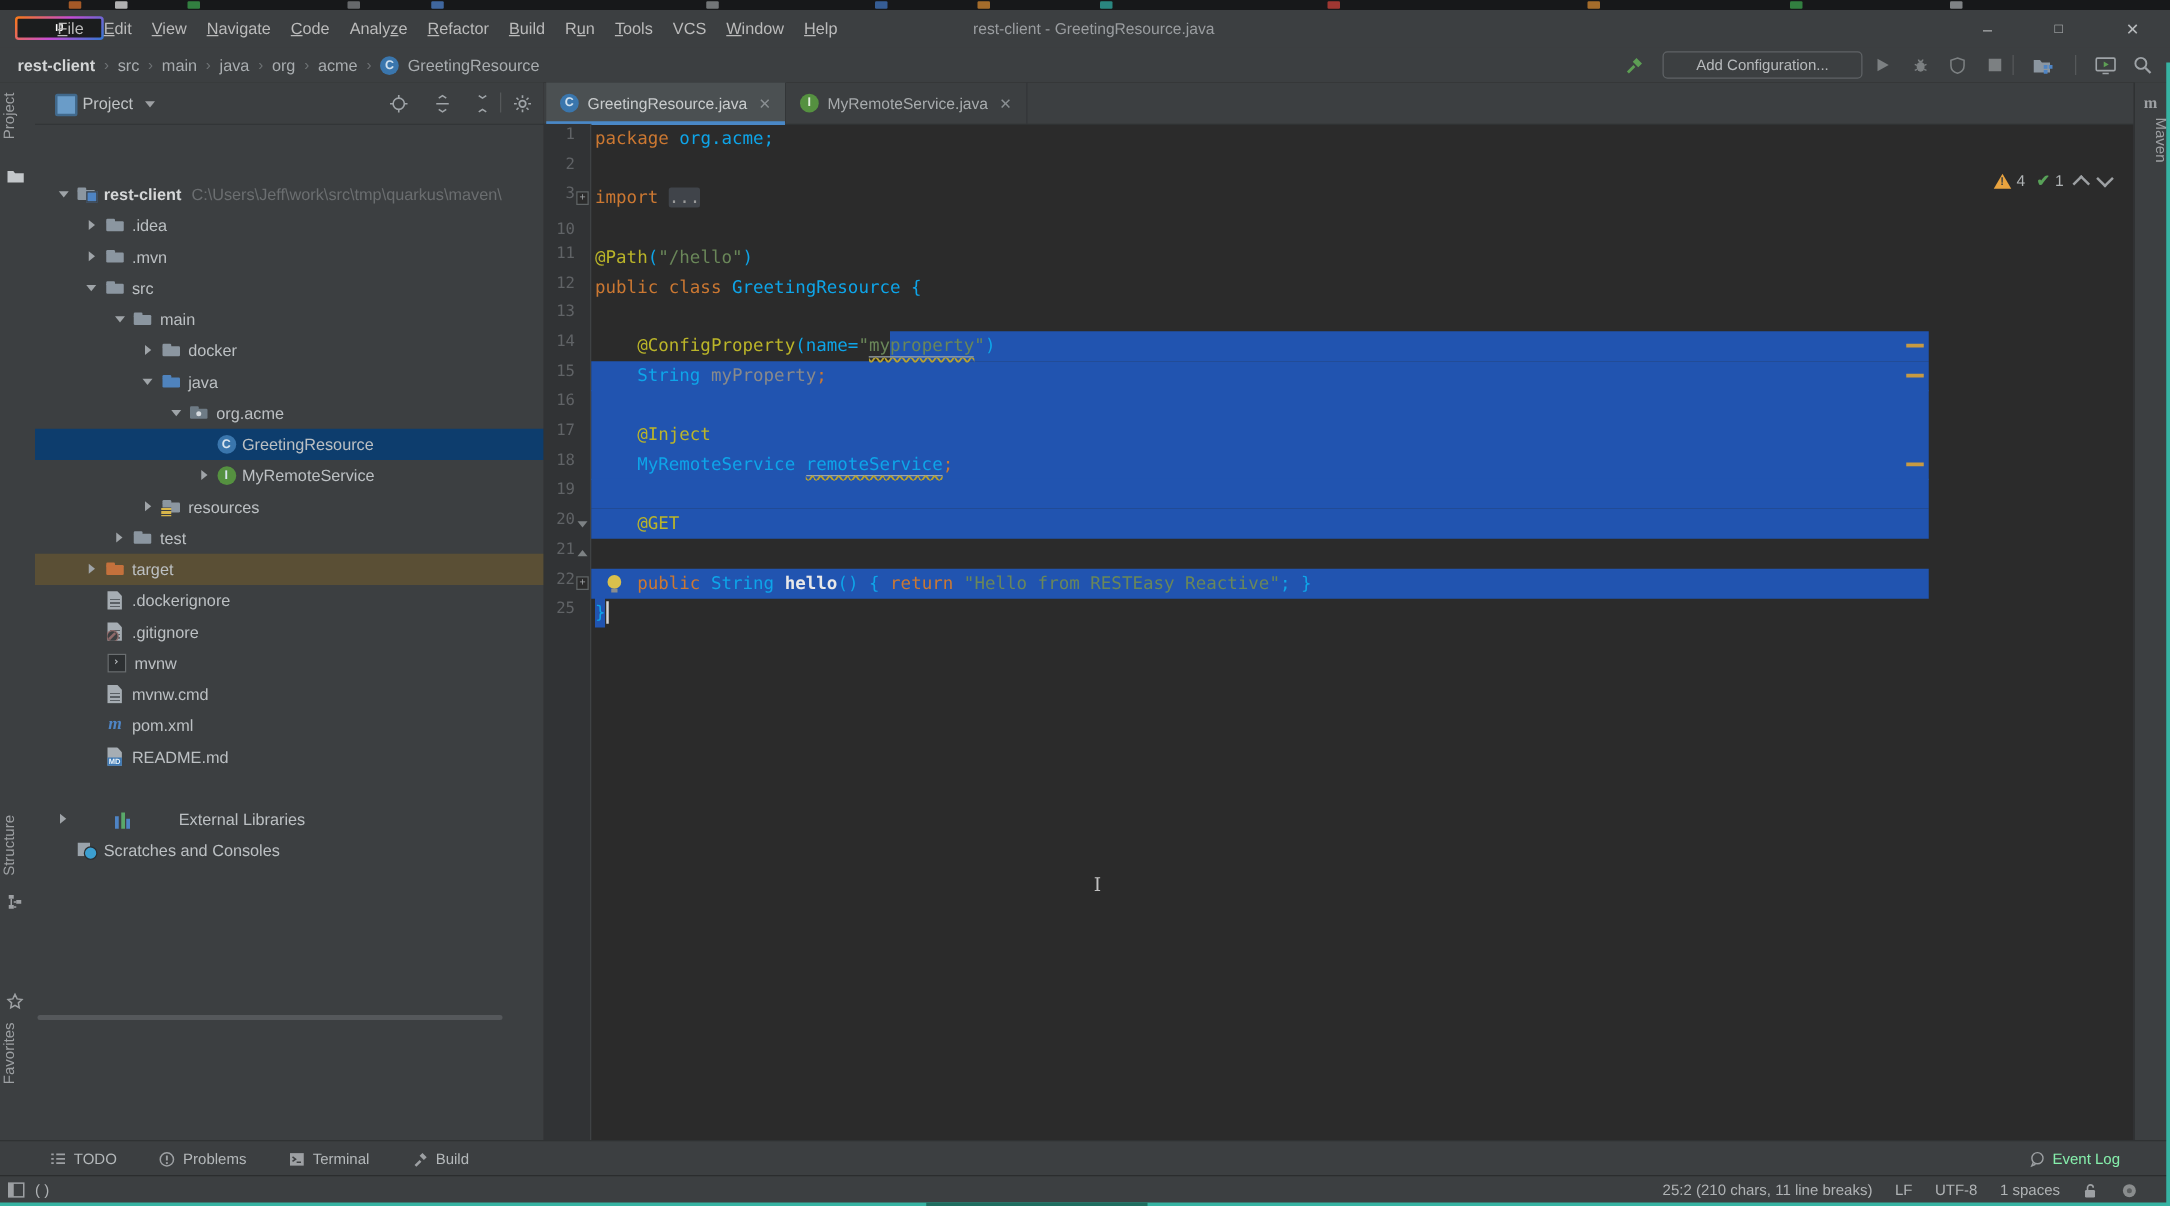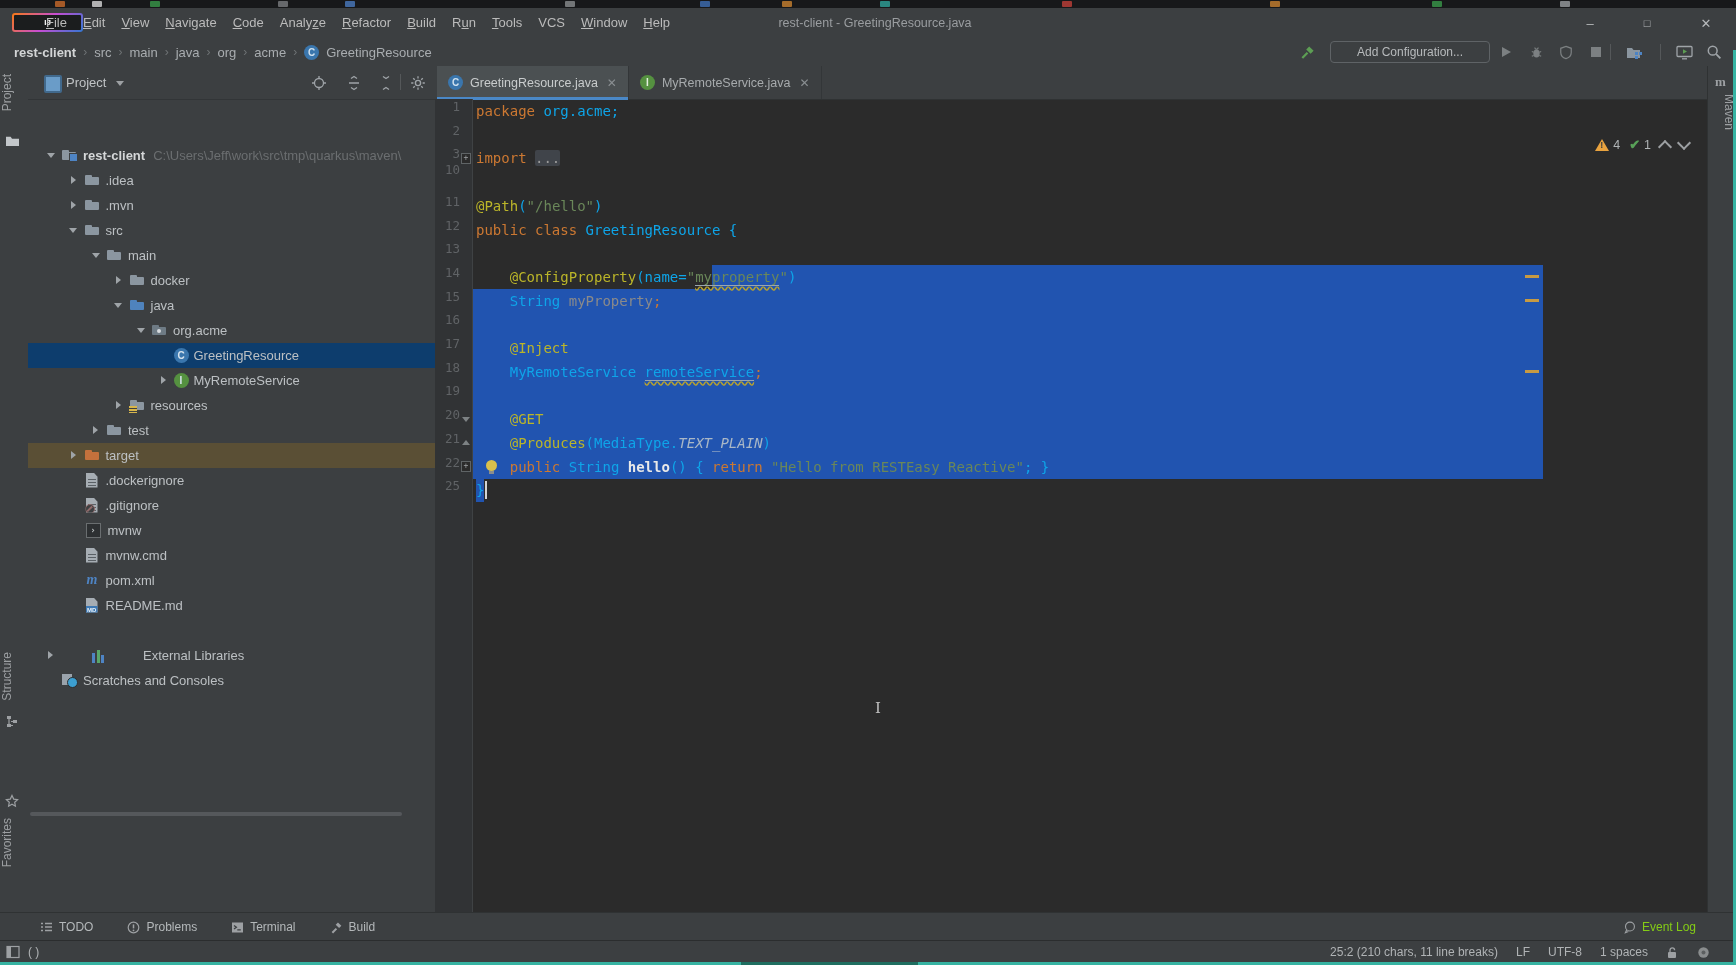--- a/index.html
+++ b/index.html
@@ -119,21 +119,21 @@
   .okcheck{color:#58a158;font-size:13px;font-weight:bold;}
   .chev{width:8px;height:8px;border-left:2px solid #9da0a3;border-bottom:2px solid #9da0a3;display:inline-block;}
   .chev.up{transform:rotate(135deg);margin-top:4px;}
   .chev.down{transform:rotate(-45deg);margin-bottom:4px;}
   .stripe-mark{position:absolute;width:14px;height:3px;background:#c79a43;z-index:6;}
   #mouse-ibeam{position:absolute;z-index:9;color:#c0c0c0;font:15px "DejaVu Serif",serif;}
   
   #bottom-bar{left:0;top:912px;width:1736px;height:28px;background:#3c3f41;border-top:1px solid #2f3233;display:flex;align-items:center;}
   .bb-item{display:flex;align-items:center;gap:6px;color:#b4b8ba;font-size:12px;margin-right:34px;}
   .bb-icon{width:13px;height:13px;position:relative;display:inline-block;}
-  #event-log{position:absolute;right:40px;top:0;height:28px;display:flex;align-items:center;gap:6px;color:#84cc16;font-size:12px;}
+  #event-log{position:absolute;right:40px;top:0;height:28px;display:flex;align-items:center;gap:6px;color:#86efac;font-size:12px;}
   
   #status-bar{left:0;top:940px;width:1736px;height:22px;background:#3c3f41;border-top:1px solid #2b2d2e;
      display:flex;align-items:center;font-size:12px;color:#b0b3b5;}
   #status-left{display:flex;align-items:center;gap:8px;margin-left:6px;}
   #status-right{position:absolute;right:26px;display:flex;align-items:center;gap:18px;}
   
   #edge-right{left:1733px;top:50px;width:3px;height:915px;background:#36b3a2;}
   #edge-bottom{left:0;top:962px;width:1736px;height:3px;background:#36b3a2;}
   #edge-bottom i{position:absolute;left:741px;top:0;width:177px;height:3px;background:#1f6e60;}
   svg{display:block;}
@@ -478,21 +478,21 @@
         </div>
       </div>
     <div id="code-region">
       <div id="gutter">
           <div class="lnum" style="top: 0px;">1</div>
           <div class="lnum" style="top: 23.7px;">2</div>
           <div class="lnum" style="top: 47.4px;">3</div>
           <div class="foldmark" style="top: 47.4px;">
             <span class="fplus">+</span>
           </div>
-          <div class="lnum" style="top: 63px;">10</div>
+          <div class="lnum" style="top: 76px;">10</div>
           <div class="lnum" style="top: 94.8px;">11</div>
           <div class="lnum" style="top: 118.5px;">12</div>
           <div class="lnum" style="top: 142.2px;">13</div>
           <div class="lnum" style="top: 165.9px;">14</div>
           <div class="lnum" style="top: 189.6px;">15</div>
           <div class="lnum" style="top: 213.3px;">16</div>
           <div class="lnum" style="top: 237px;">17</div>
           <div class="lnum" style="top: 260.7px;">18</div>
           <div class="lnum" style="top: 284.4px;">19</div>
           <div class="lnum" style="top: 308.1px;">20</div>
@@ -517,21 +517,20 @@
           <div class="code-line" style="top: 94.8px;"><span class="code-text"><span class="tok-ann">@Path</span><span class="tok-pl">(</span><span class="tok-str">"/hello"</span><span class="tok-pl">)</span></span></div>
           <div class="code-line" style="top: 118.5px;"><span class="code-text"><span class="tok-kw">public class </span><span class="tok-pl">GreetingResource {</span></span></div>
           <div class="code-line" style="top: 142.2px;"><span class="code-text"></span></div>
           <div class="code-line" style="top: 165.9px;"><div class="selrect" style="left: 239.04px; right: 164px;"></div><span class="code-text"><span class="tok-pl">    </span><span class="tok-ann">@ConfigProperty</span><span class="tok-pl">(name=</span><span class="tok-str">"</span><span class="tok-str warn">myproperty</span><span class="tok-str">"</span><span class="tok-pl">)</span></span></div>
           <div class="code-line" style="top: 189.6px;"><div class="selrect" style="left: 0px; right: 164px;"></div><span class="code-text"><span class="tok-pl">    String </span><span class="tok-gray">myProperty</span><span class="tok-kw">;</span></span></div>
           <div class="code-line" style="top: 213.3px;"><div class="selrect" style="left: 0px; right: 164px;"></div><span class="code-text"></span></div>
           <div class="code-line" style="top: 237px;"><div class="selrect" style="left: 0px; right: 164px;"></div><span class="code-text"><span class="tok-pl">    </span><span class="tok-ann">@Inject</span></span></div>
           <div class="code-line" style="top: 260.7px;"><div class="selrect" style="left: 0px; right: 164px;"></div><span class="code-text"><span class="tok-pl">    MyRemoteService </span><span class="tok-pl warn">remoteService</span><span class="tok-kw">;</span></span></div>
           <div class="code-line" style="top: 284.4px;"><div class="selrect" style="left: 0px; right: 164px;"></div><span class="code-text"></span></div>
           <div class="code-line" style="top: 308.1px;"><div class="selrect" style="left: 0px; right: 164px;"></div><span class="code-text"><span class="tok-pl">    </span><span class="tok-ann">@GET</span></span></div>
-          <div class="code-line" style="top: 331.8px;"><div class="selrect" style="left: 0px; right: 164px;"></div><span class="code-text"><span class="tok-pl">    </span><span class="tok-ann">@Produces</span><span class="tok-pl">(MediaType.</span><span class="tok-const">TEXT_PLAIN</span><span class="tok-pl">)</span></span></div>
           <div class="code-line" style="top: 355.5px;"><div class="selrect" style="left: 0px; right: 164px;"></div><span class="code-text"><span class="tok-pl">    </span><span class="tok-kw">public </span><span class="tok-pl">String </span><span class="tok-decl">hello</span><span class="tok-pl">() { </span><span class="tok-kw">return </span><span class="tok-str">"Hello from RESTEasy Reactive"</span><span class="tok-pl">; }</span></span><span class="bulb"></span></div>
           <div class="code-line" style="top: 379.2px;"><div class="selrect" style="left: 3px; width: 8.43px;"></div><span class="code-text"><span class="tok-pl">}</span></span><span class="caret" style="left: 12.43px;"></span></div>
           <div class="stripe-mark" style="left: 1052px; top: 175.9px;"></div>
           <div class="stripe-mark" style="left: 1052px; top: 199.6px;"></div>
           <div class="stripe-mark" style="left: 1052px; top: 270.7px;"></div>
         </div>
       <div id="inspect-widget">
         <span style="display:flex;align-items:center;gap:4px;">
             <span class="warn-tri"></span>
             <span>4</span>

